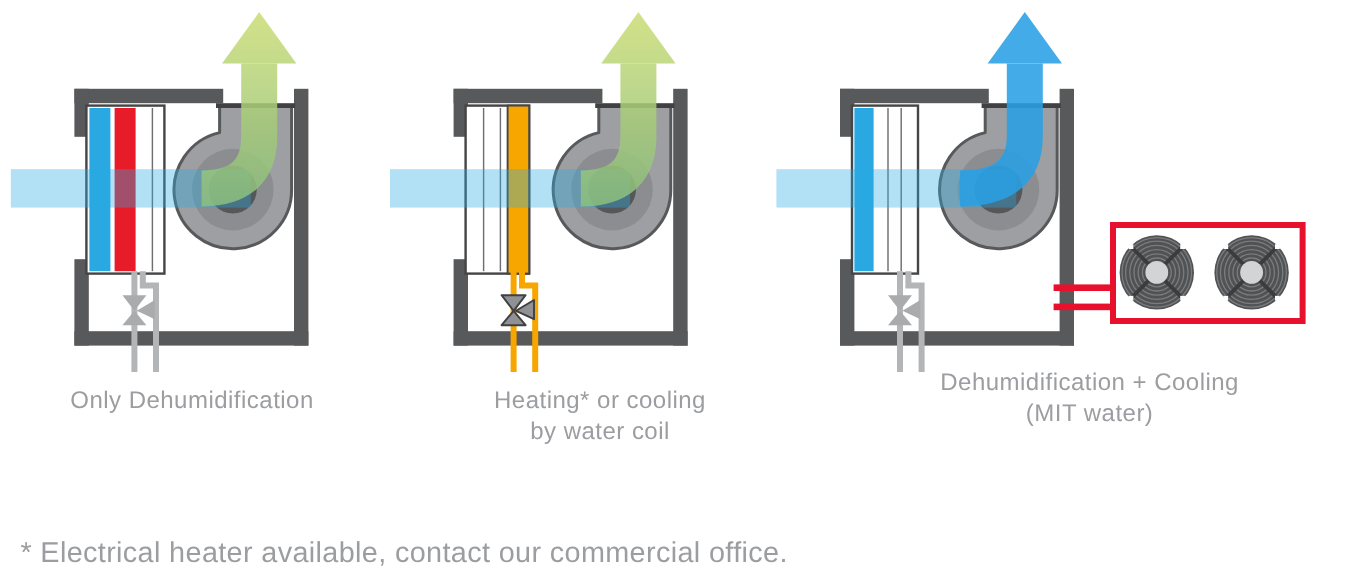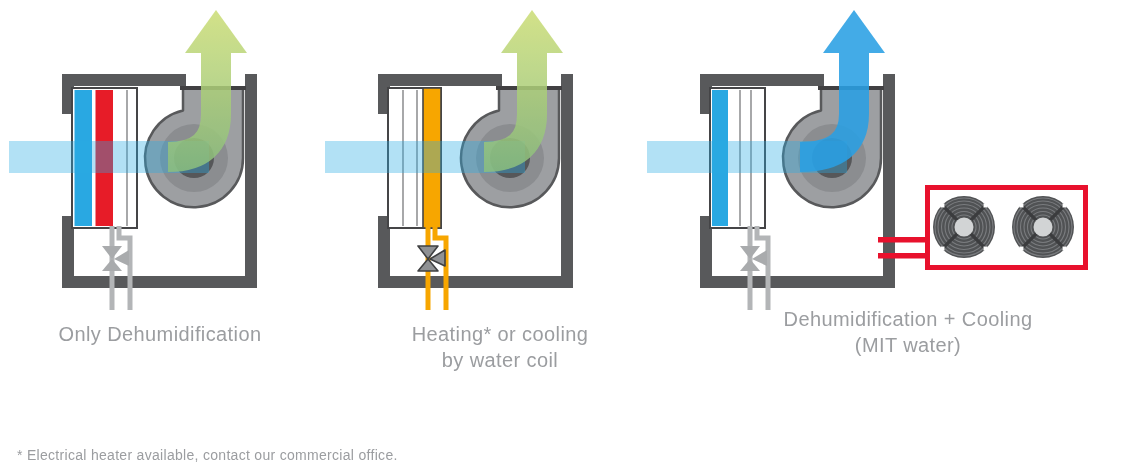--- a/index.html
+++ b/index.html
@@ -40,21 +40,21 @@
 
   .unit-label{
     position:absolute;transform:translateX(-50%);
     text-align:center;white-space:nowrap;
     color:var(--label-gray);font-size:20px;line-height:26px;letter-spacing:.4px;
   }
   .lbl-line{display:block;}
   .lbl-line:empty{display:none;}
   .footnote{
     position:absolute;left:17px;top:447px;
-    color:var(--label-gray);font-size:14px;letter-spacing:.3px;
+    color:var(--label-gray);font-size:24px;letter-spacing:.3px;
   }
 </style>
 </head>
 <body>
 
 <div class="canvas">
 
 <svg width="1140" height="474" viewBox="0 0 1140 474">
   <defs>
     <linearGradient id="gGreen" gradientUnits="userSpaceOnUse" x1="0" y1="8" x2="0" y2="176">

